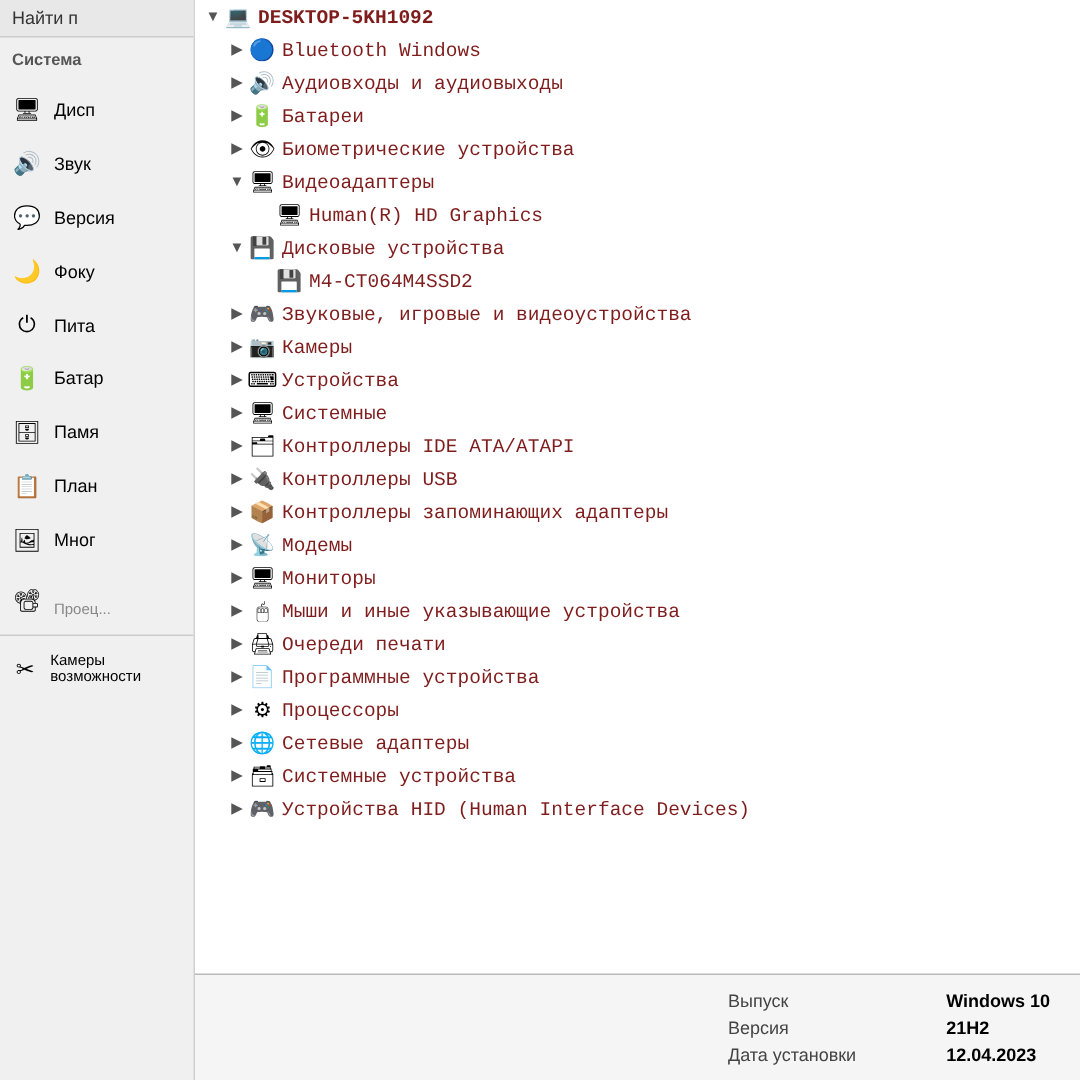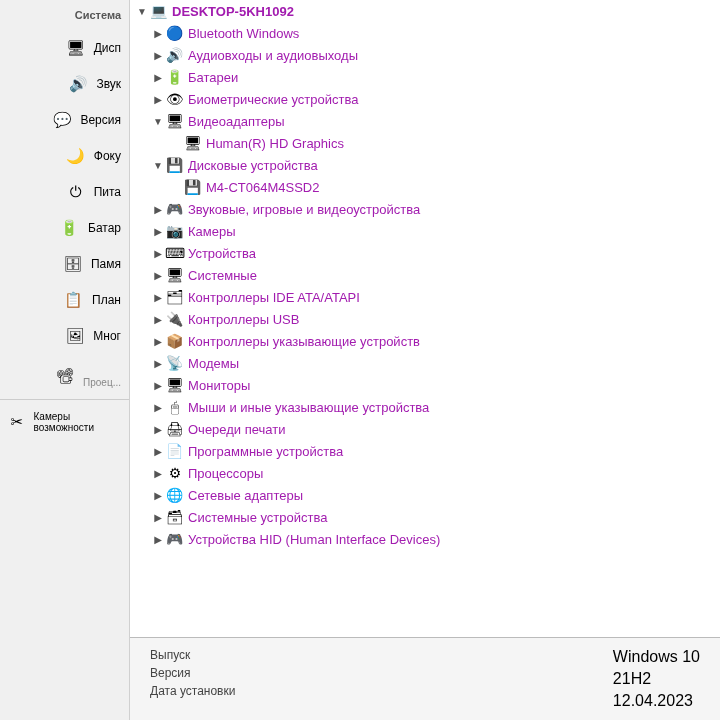--- a/index.html
+++ b/index.html
@@ -36,21 +36,22 @@
       margin-right: 4px;
       flex-shrink: 0;
       display: flex;
       align-items: center;
       justify-content: center;
       font-size: 14px;
     }
 
     .tree-label {
       font-size: 13px;
-      color: #a21caf;
+      color: #7f1d1d;
+      font-family: Liberation Mono, monospace;
     }
 
     .indent-1 { padding-left: 20px; }
     .indent-2 { padding-left: 38px; }
 
     
     .content-wrapper {
       display: flex;
       flex-direction: row;
       width: 100%;
@@ -85,49 +86,48 @@
       flex: 1;
       overflow-y: auto;
       overflow-x: hidden;
     }
 
     .bottom-bar {
       border-top: 1px solid #bbb;
       background: #f5f5f5;
       padding: 10px 20px;
       display: flex;
-      justify-content: space-between;
+      justify-content: flex-end;
       gap: 60px;
       align-items: flex-start;
     }
 
     .bottom-col {
       display: flex;
       flex-direction: column;
       gap: 4px;
     }
 
     .bottom-key {
       font-size: 12px;
       color: #444;
     }
 
     .bottom-val {
-      font-size: 16px;
+      font-size: 12px;
       color: #000;
-      font-weight: 400;
+      font-weight: 700;
     }
 
     .nav-item-row {
       display: flex;
       align-items: center;
       padding: 9px 8px;
       gap: 8px;
       cursor: pointer;
-      justify-content: flex-end;
     }
 
     .nav-icon {
       font-size: 15px;
       width: 20px;
       text-align: center;
     }
 
     .nav-label {
       font-size: 12px;
@@ -139,20 +139,23 @@
       background: #ccc;
       margin: 2px 0;
     }
   </style>
 </head>
 <body>
 
 <div class="content-wrapper">
 
   <div class="left-nav">
+    <div class="nav-search-bar">
+      <span>Найти п</span>
+    </div>
     <div class="nav-item-row">
       <span class="nav-label" style="font-weight:600;color:#555;font-size:11px;">Система</span>
     </div>
 
     <div class="nav-item-row">
       <span class="nav-icon">🖥</span>
       <span class="nav-label">Дисп</span>
     </div>
     <div class="nav-item-row">
       <span class="nav-icon">🔊</span>
@@ -286,21 +289,21 @@
 
       <div class="tree-item indent-1">
         <span class="tree-chevron">▶</span>
         <span class="tree-icon">🔌</span>
         <span class="tree-label">Контроллеры USB</span>
       </div>
 
       <div class="tree-item indent-1">
         <span class="tree-chevron">▶</span>
         <span class="tree-icon">📦</span>
-        <span class="tree-label">Контроллеры указывающие устройств</span>
+        <span class="tree-label">Контроллеры запоминающих адаптеры</span>
       </div>
 
       <div class="tree-item indent-1">
         <span class="tree-chevron">▶</span>
         <span class="tree-icon">📡</span>
         <span class="tree-label">Модемы</span>
       </div>
 
       <div class="tree-item indent-1">
         <span class="tree-chevron">▶</span>

